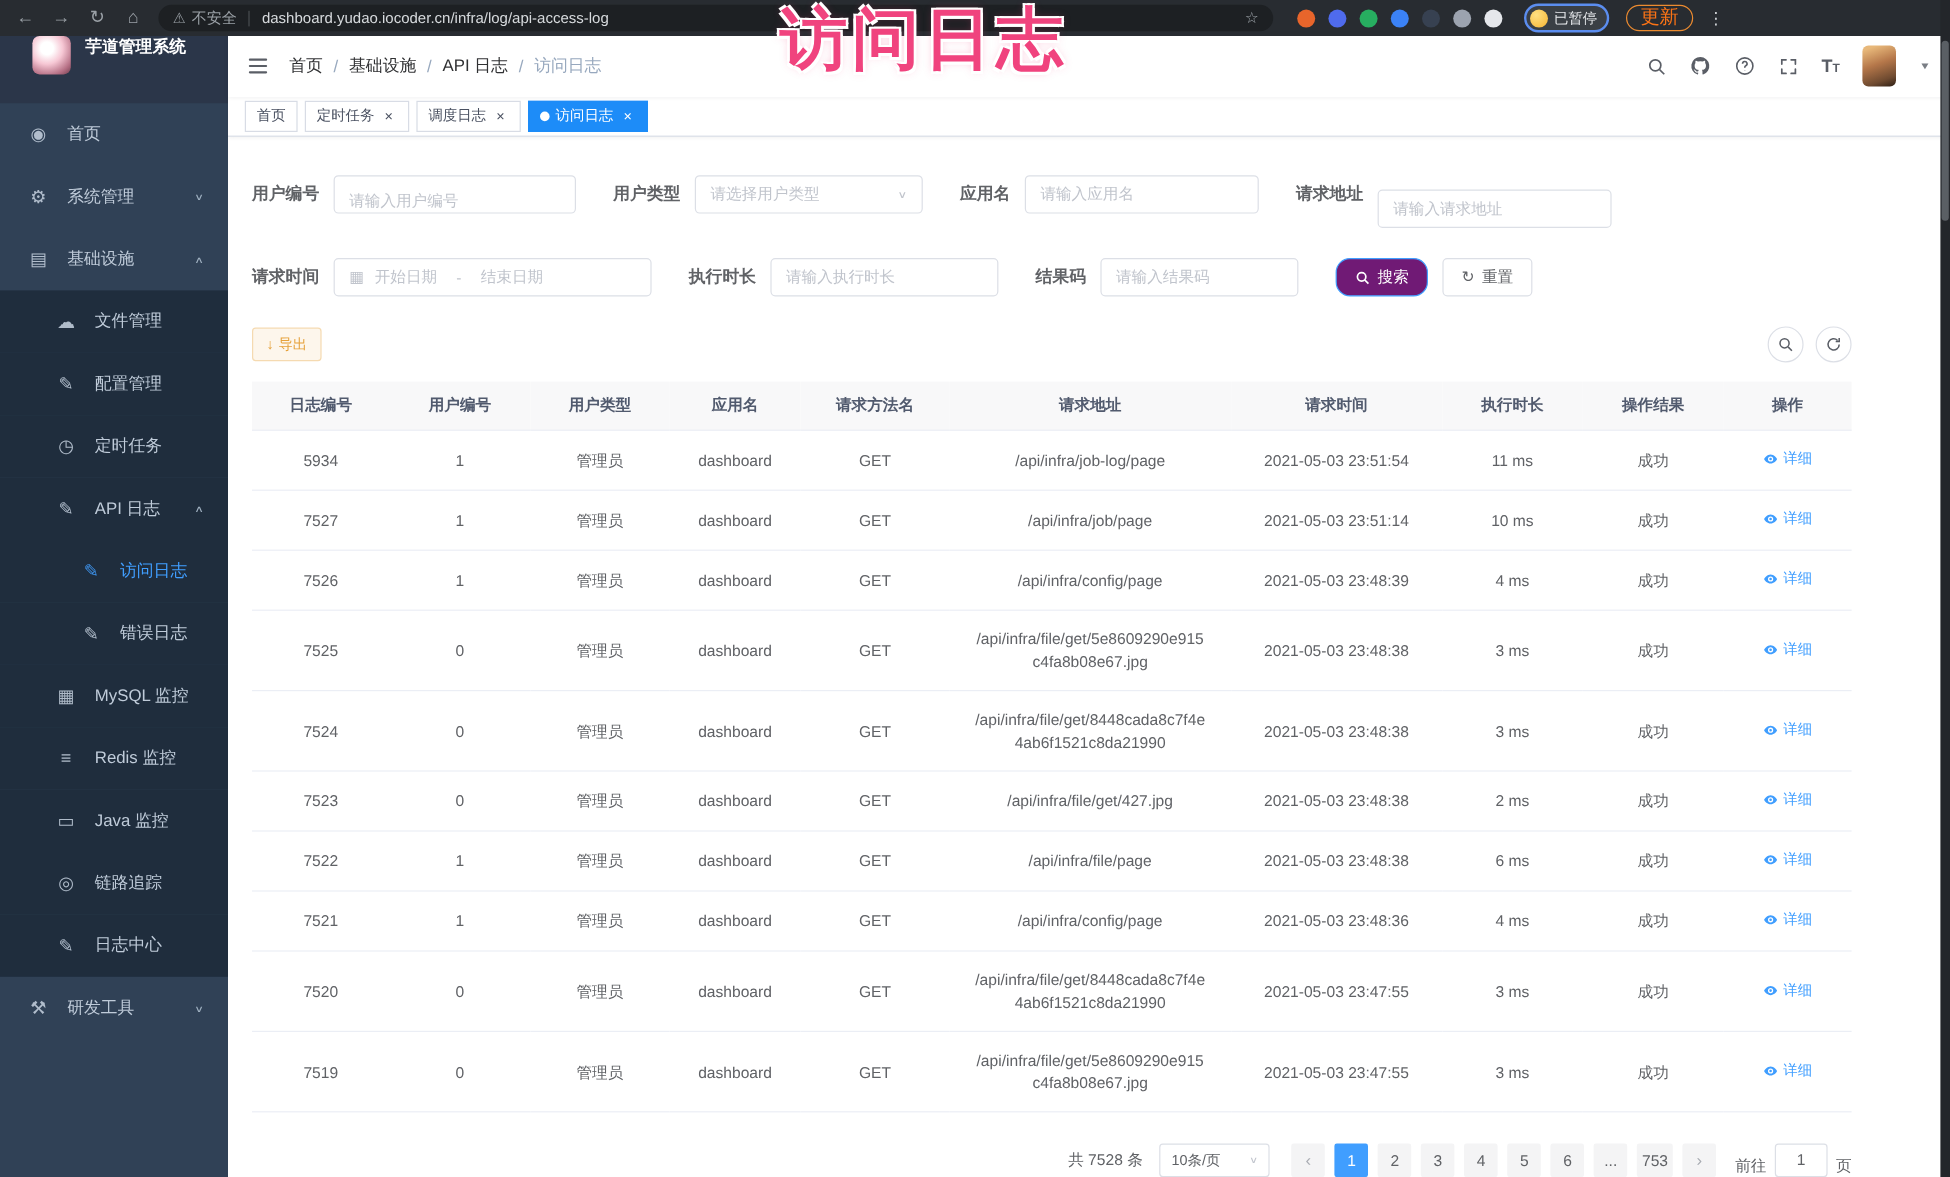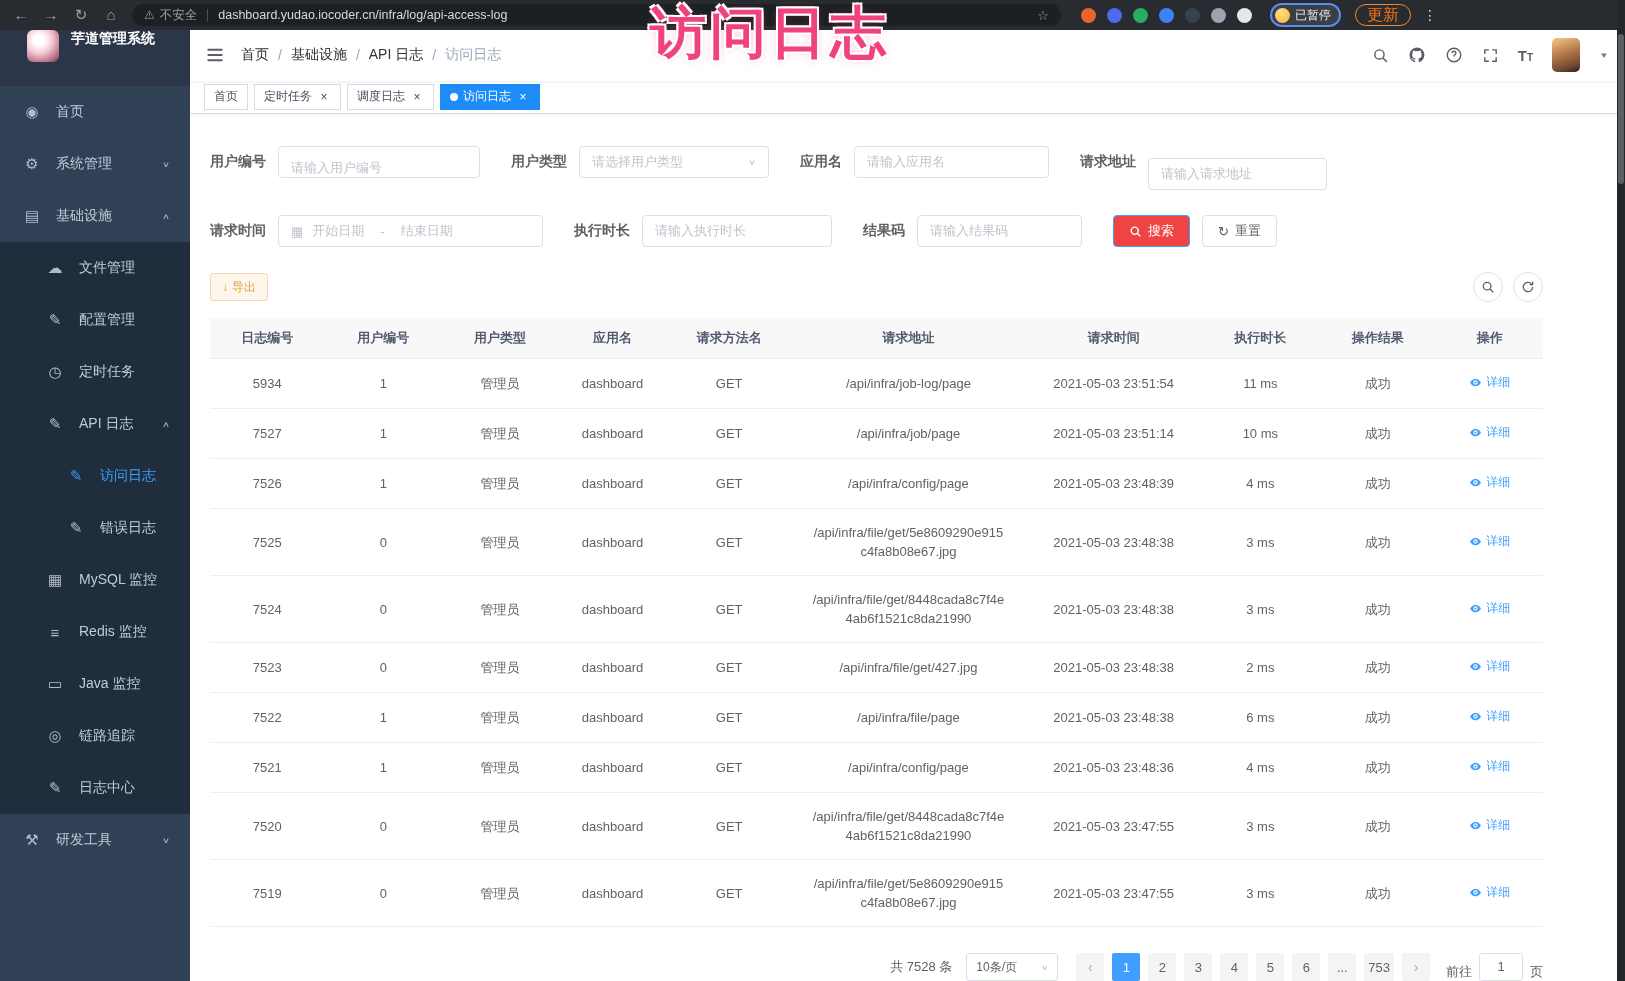--- a/index.html
+++ b/index.html
@@ -63,26 +63,26 @@
   .f-group{display:flex;align-items:center;margin-right:31px;}
   .f-label{font-size:14px;color:#606266;font-weight:700;margin-right:12px;white-space:nowrap;}
   .inp{height:32px;box-sizing:border-box;border:1px solid #dcdfe6;border-radius:4px;background:#fff;display:flex;align-items:center;padding:0 12px;font-size:13px;cursor:text;}
   .ph{color:#c0c4cc;white-space:nowrap;}
   .sel-caret{margin-left:auto;color:#c0c4cc;font-size:11px;transform:scaleY(.75);}
   .cal-ico{color:#c0c4cc;margin-right:9px;font-size:13px;}
   .range-sep{color:#c0c4cc;margin:0 16px;}
   .f-row1 .f-group:nth-child(1) .inp{width:202px;align-items:flex-end;}
   .f-row1 .f-group:nth-child(2) .inp{width:190px;}
   .f-row1 .f-group:nth-child(3) .inp{width:195px;}
-  .f-row1 .f-group:nth-child(4) .inp{width:179px;margin-top:24px;}
+  .f-row1 .f-group:nth-child(4) .inp{width:195px;margin-top:24px;}
   .f-row2 .f-group:nth-child(1) .inp{width:265px;}
   .f-row2 .f-group:nth-child(2) .inp{width:190px;}
   .f-row2 .f-group:nth-child(3) .inp{width:165px;}
   .btn{height:32px;box-sizing:border-box;border-radius:4px;font-size:13px;display:inline-flex;align-items:center;gap:6px;padding:0 15px;border:1px solid #dcdfe6;background:#fff;color:#606266;cursor:pointer;font-family:inherit;}
-  .btn.primary{background:#ef4444;border-color:#409eff;color:#fff;}
+  .btn.primary{background:#701a75;border-color:#409eff;color:#fff;border-radius:12px;}
   .btn + .btn{margin-left:12px;}
   .reset-ico{font-size:13px;}
 
   
   .toolbar-row{display:flex;align-items:center;margin:0 0 16px;}
   .export-btn{height:28px;box-sizing:border-box;border-radius:3px;font-size:12px;display:inline-flex;align-items:center;gap:4px;padding:0 11px;color:#e6a23c;background:#fdf6ec;border:1px solid #f5dab1;cursor:pointer;font-family:inherit;}
   .right-circles{margin-left:auto;display:flex;gap:10px;}
   .circle-btn{width:30px;height:30px;box-sizing:border-box;border-radius:50%;border:1px solid #dcdfe6;background:#fff;color:#5a5e66;display:flex;align-items:center;justify-content:center;cursor:pointer;}
 
   

